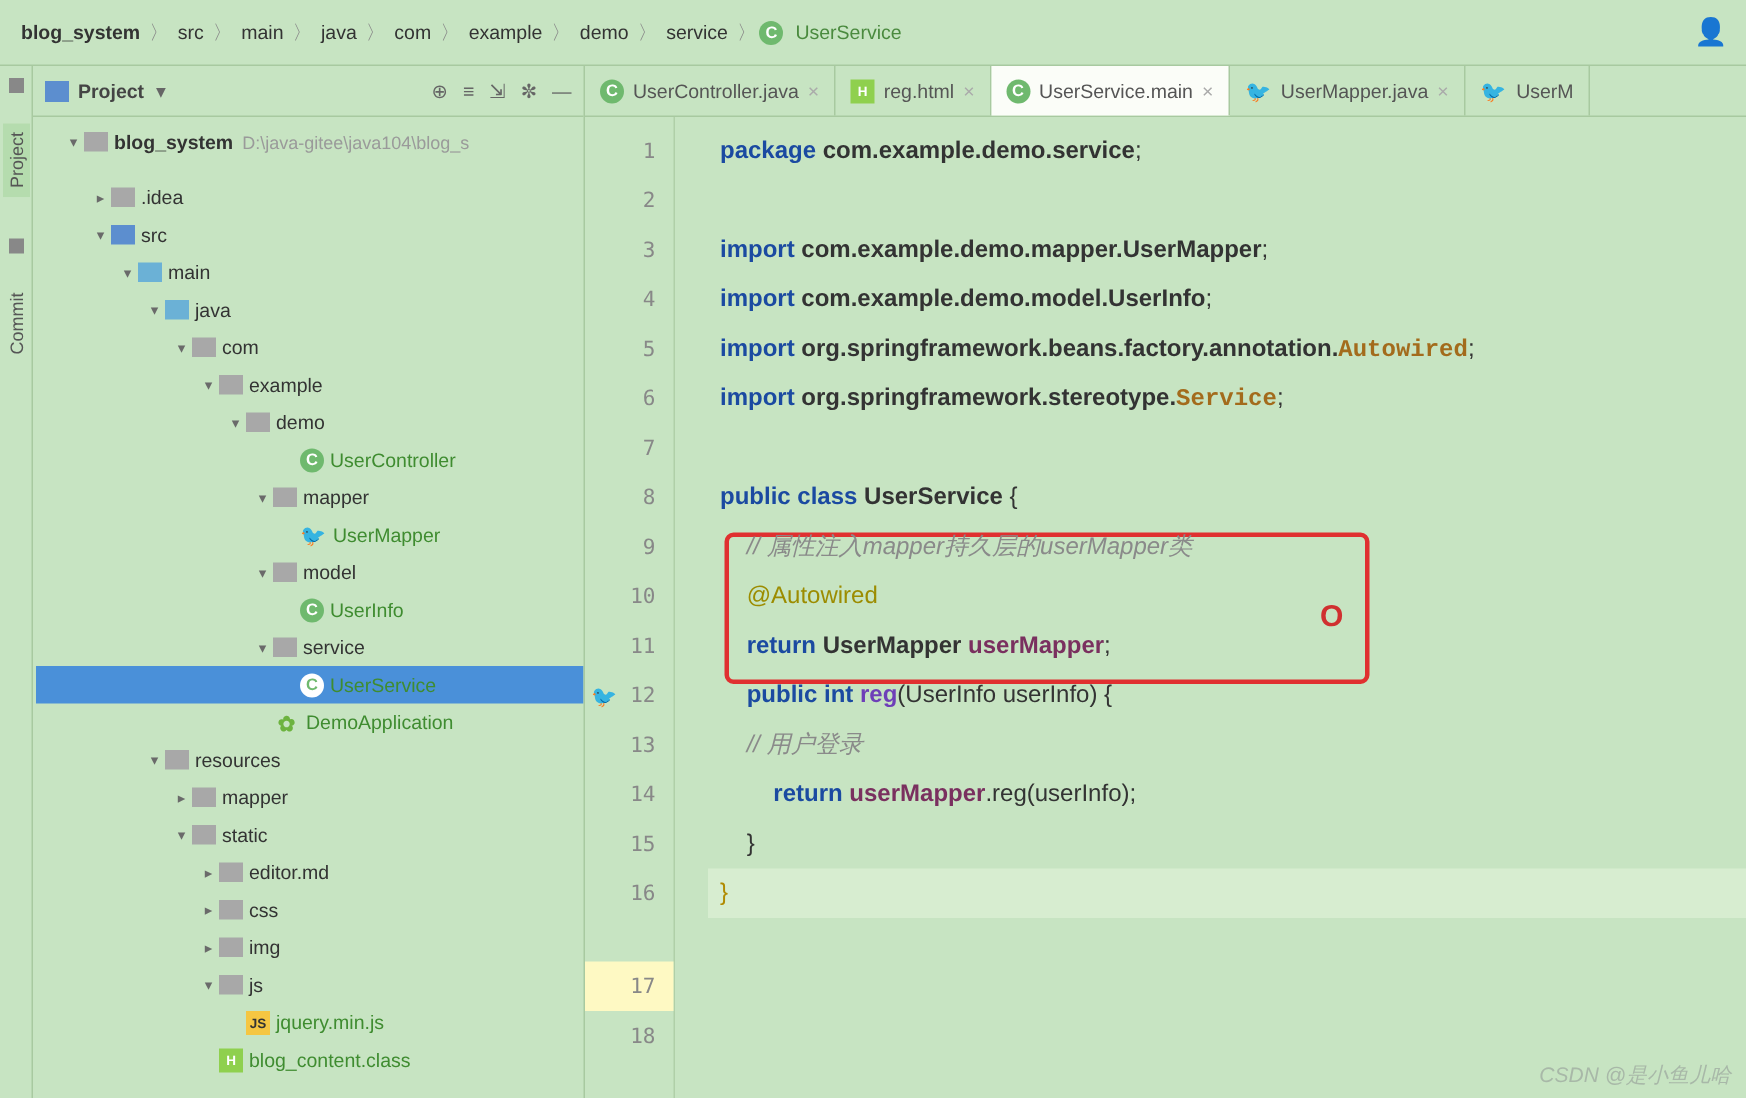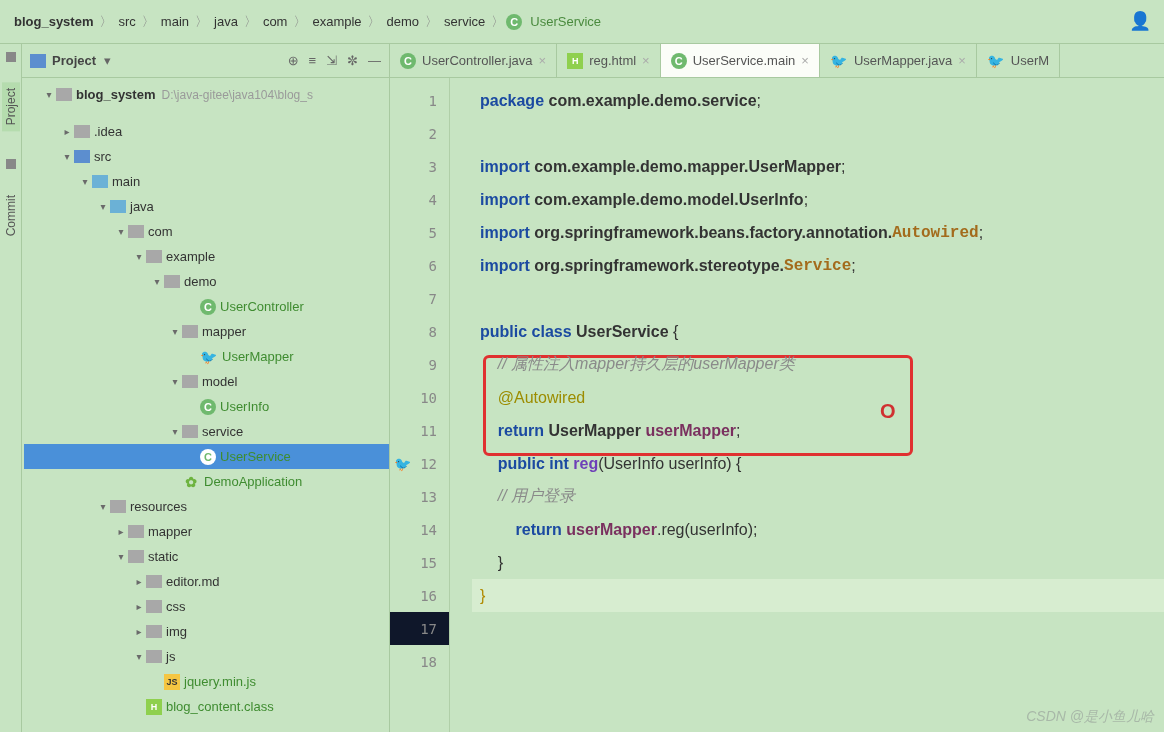--- a/index.html
+++ b/index.html
@@ -60,21 +60,21 @@
 .tabs { height: 34px; display: flex; align-items: stretch; border-bottom: 1px solid #a8c9a0; }
 .tab { display: flex; align-items: center; padding: 0 10px; gap: 6px; border-right: 1px solid #a8c9a0; cursor: pointer; color: #555; }
 .tab.active { background: #fbfdf8; }
 .tab .close { color: #aaa; font-size: 13px; }
 .tab .ticon { margin-right: 0; }
 
 .editor-body { flex: 1; display: flex; background: #c7e4c2; position: relative; }
 
 .gutter { width: 60px; background: #c7e4c2; border-right: 1px solid #b0cfa8; padding-top: 6px; }
 .gline { height: 33px; display: flex; align-items: center; justify-content: flex-end; padding-right: 12px; color: #888; font-family: "Consolas","Monaco",monospace; font-size: 14px; position: relative; }
-.gline.cur { background: #0f172a; }
+.gline.cur { background: #fef9c3; margin-top: 29px; }
 .gline .mark { position: absolute; left: 4px; font-size: 14px; }
 
 .code { flex: 1; position: relative; padding-top: 6px; overflow: hidden; }
 .codeline { height: 33px; display: flex; align-items: center; font-family: "Consolas","Monaco",monospace; font-size: 16px; padding-left: 8px; white-space: pre; position: relative; margin-left: 22px; }
 .codeline.cur { background: #d7edd0; }
 .kw { color: #1b4aa1; font-weight: bold; }
 .pkg { color: #333; font-weight: bold; }
 .cls { color: #a36b1c; font-weight: bold; font-family: Liberation Mono, monospace; }
 .anno { color: #9c8c00; }
 .cmt { color: #8a8a8a; font-style: italic; }

